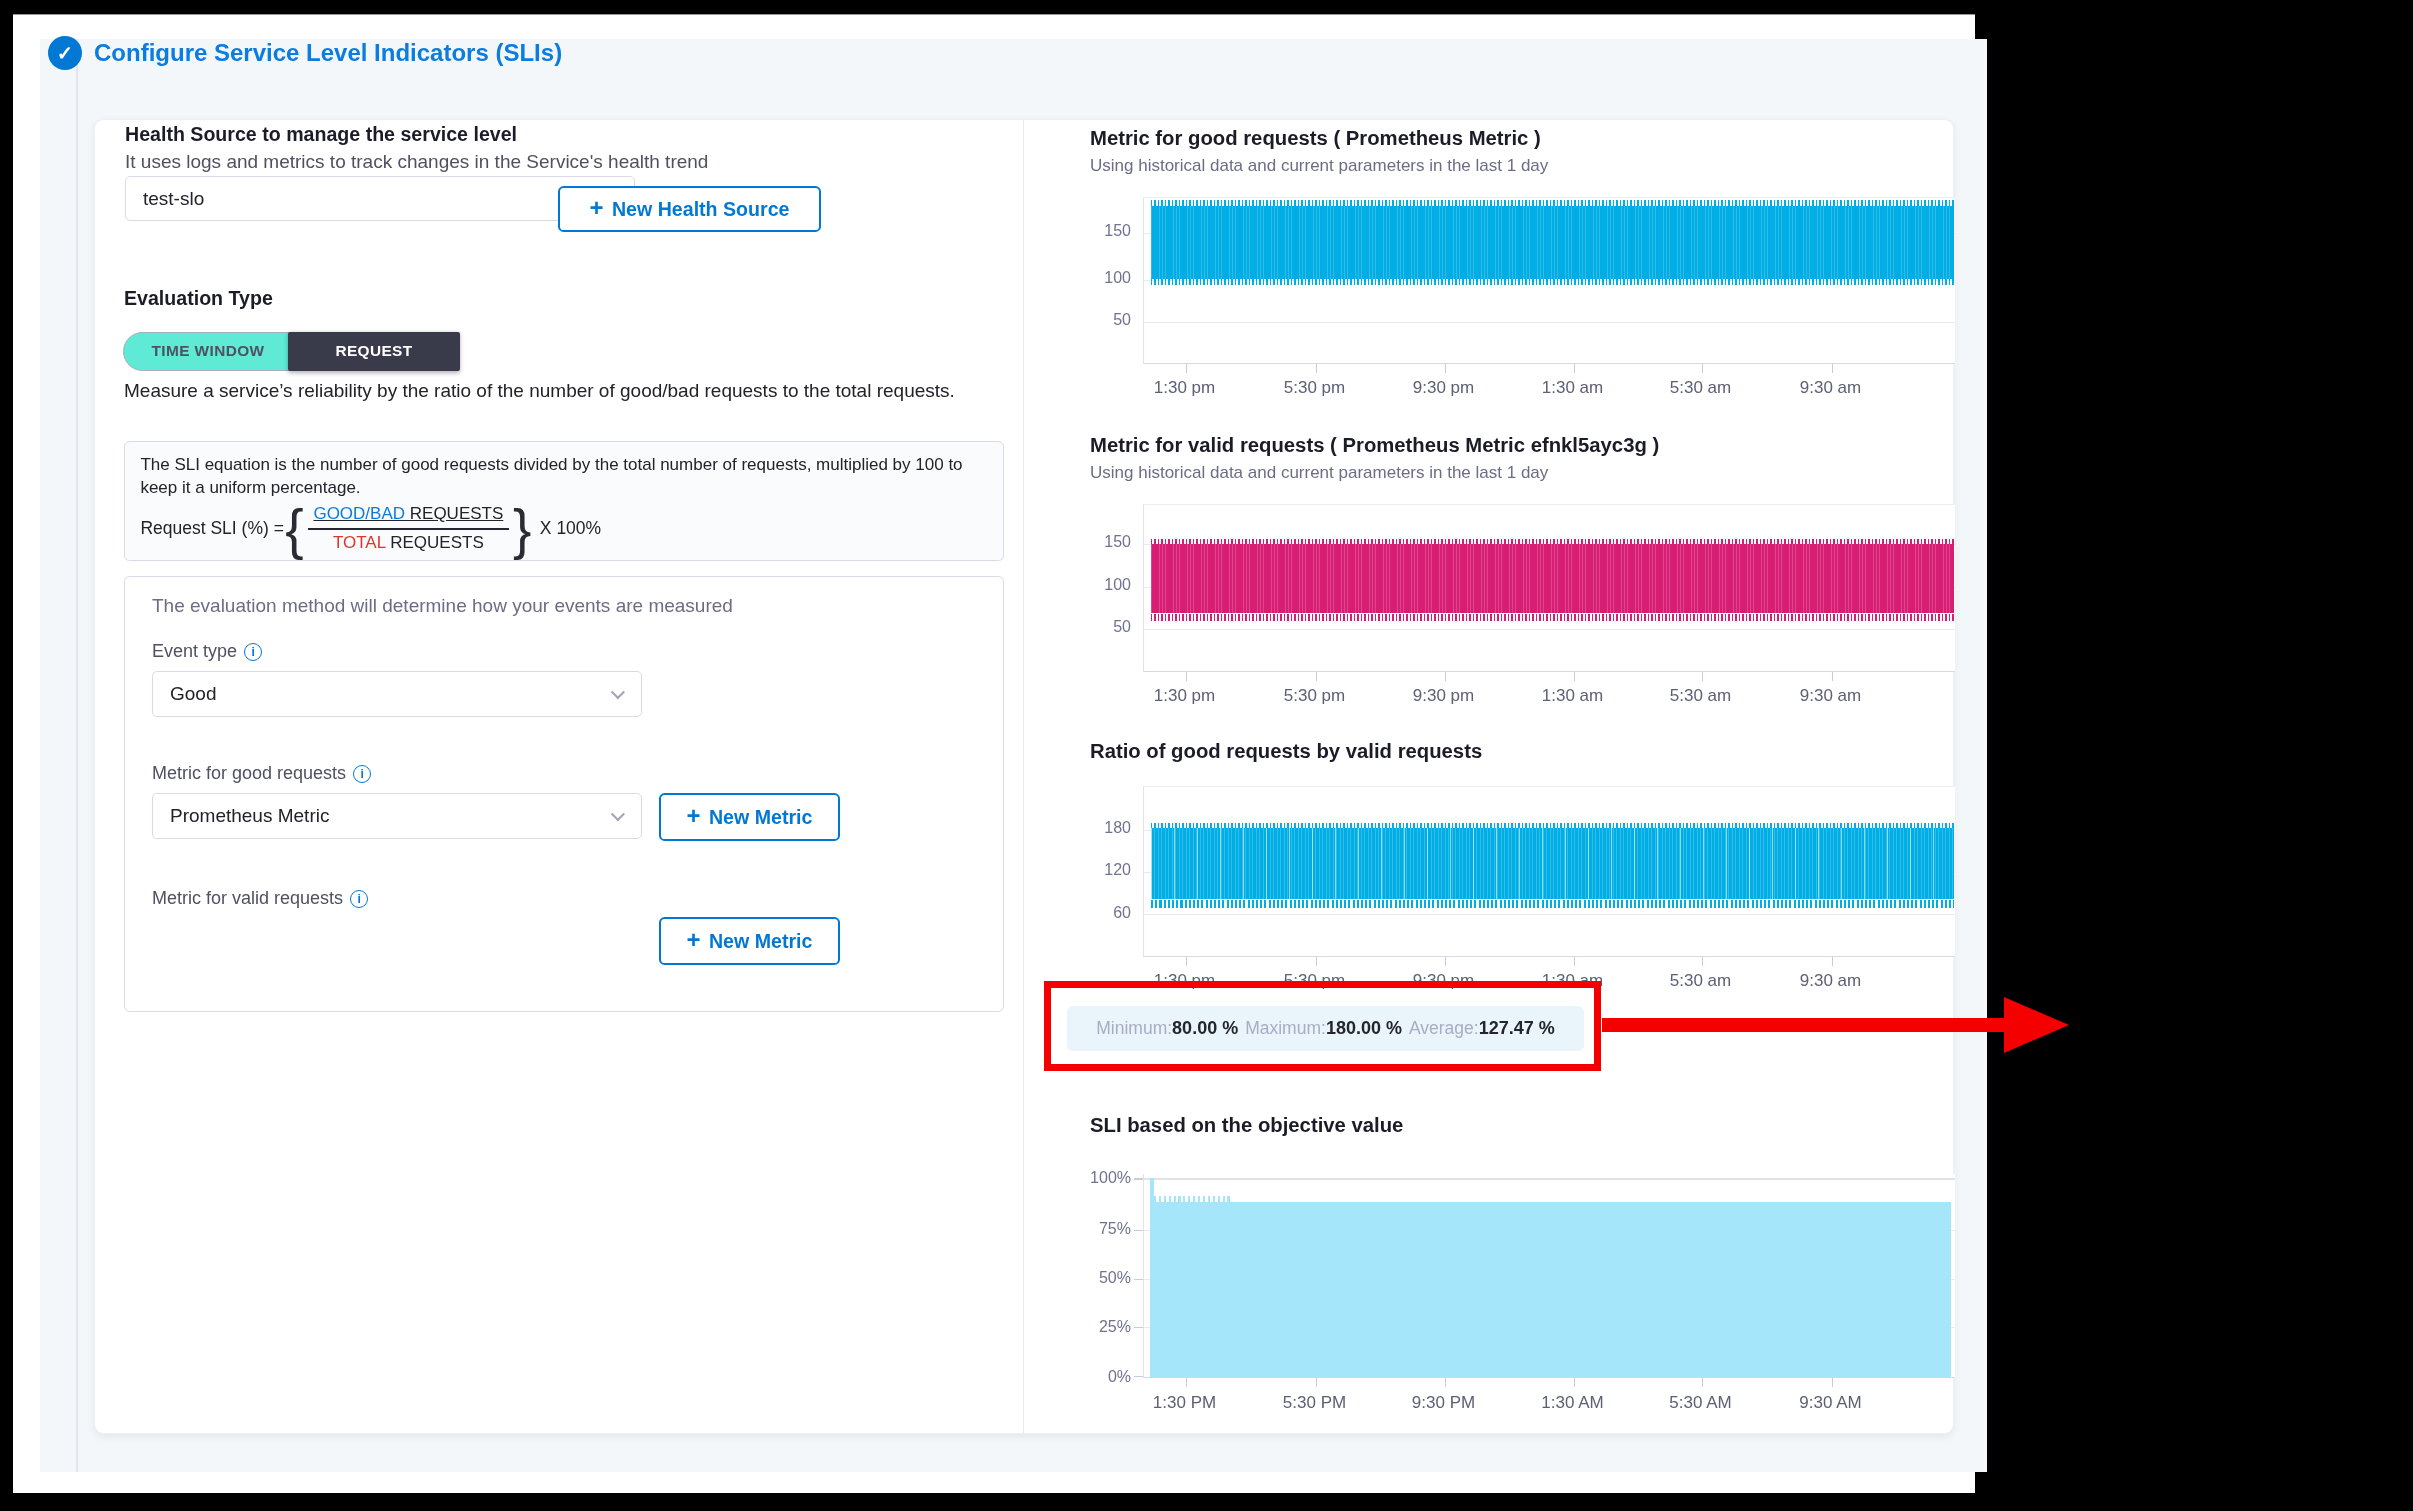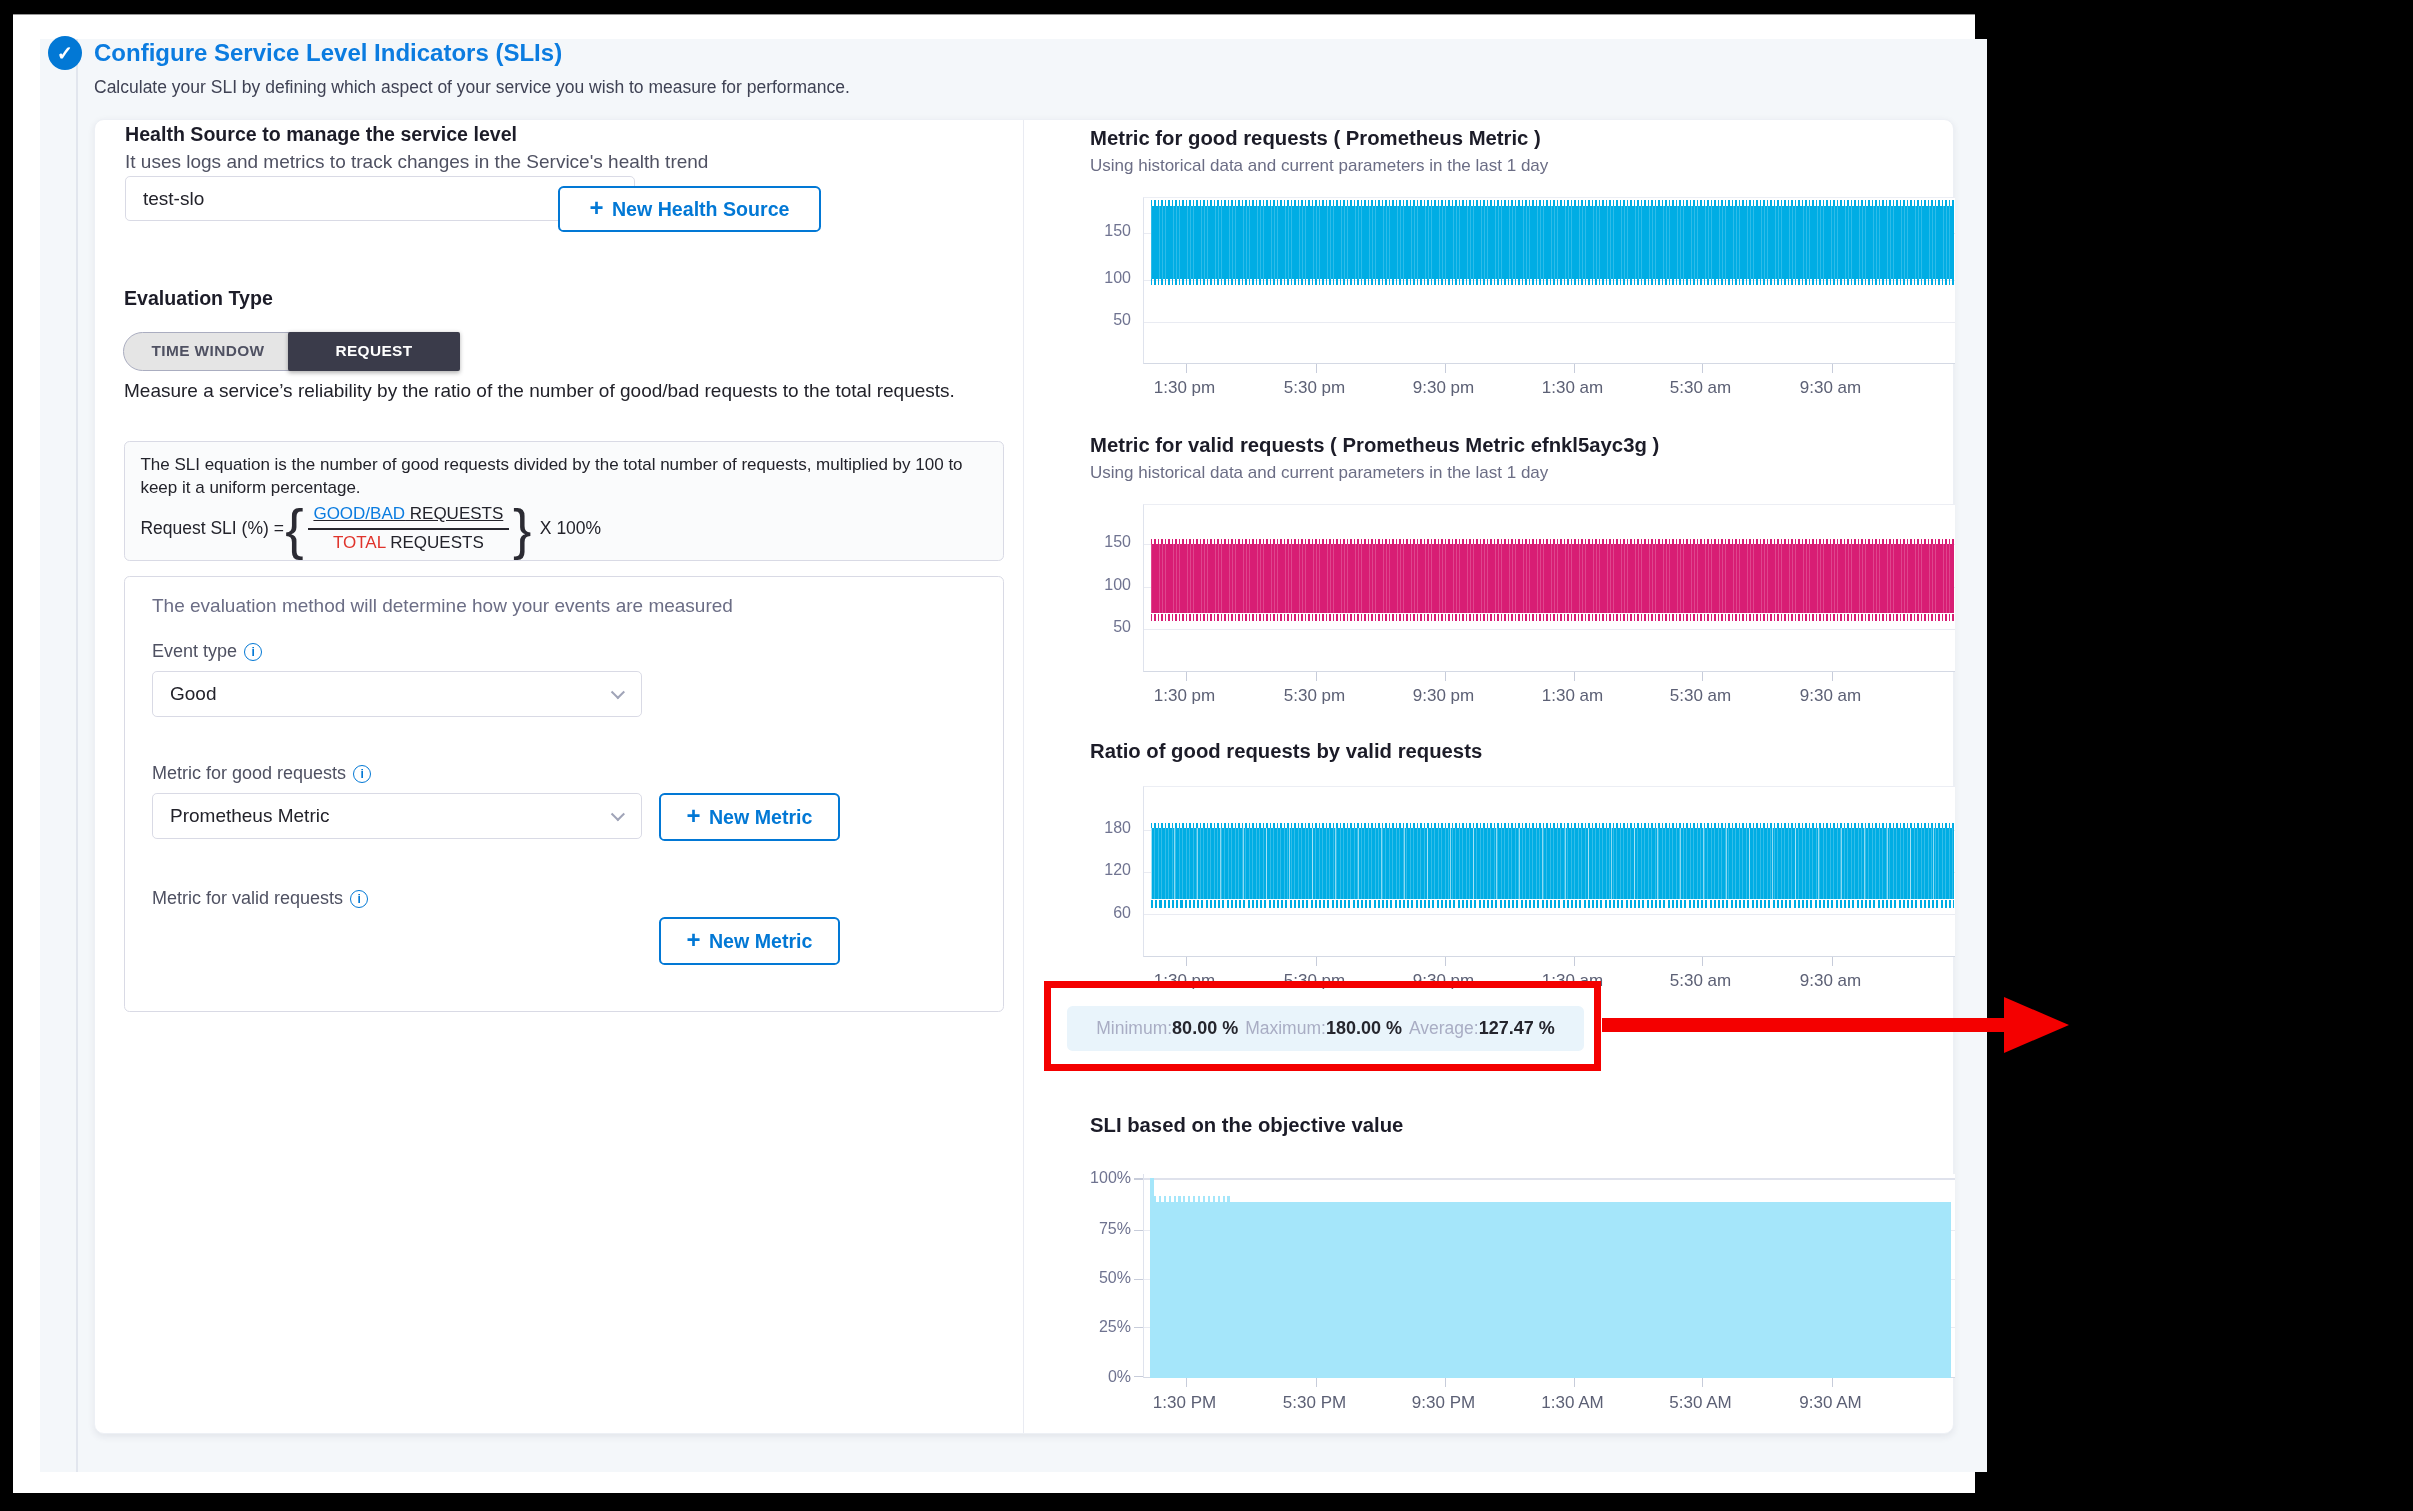--- a/index.html
+++ b/index.html
@@ -19,21 +19,21 @@
   .h-sec{position:absolute;font-size:19.6px;font-weight:bold;color:#1c1c28;}
   .t-desc{position:absolute;font-size:19px;color:#4f5162;}
   .sel{position:absolute;background:#fff;border:1.4px solid #d9dae5;border-radius:4.9px;display:flex;align-items:center;
     padding:0 17px;font-size:19px;color:#22222a;}
   .sel .chev{position:absolute;right:18px;top:50%;width:9.8px;height:9.8px;border-right:2.1px solid #a0a4b8;
     border-bottom:2.1px solid #a0a4b8;transform:translateY(-70%) rotate(45deg);}
   .btn-blue{position:absolute;background:#fff;border:2.1px solid #0278d5;border-radius:5.6px;display:flex;align-items:center;
     justify-content:center;gap:8.4px;color:#0278d5;font-size:19.6px;font-weight:bold;cursor:pointer;}
   .btn-blue .plus{font-size:24px;font-weight:bold;line-height:1;margin-top:-2.1px;}
 
-  #toggle{position:absolute;left:123px;top:332px;width:335px;height:39px;border:1.4px solid #aaadc0;border-radius:19.6px;background:#e5e5e5;}
+  #toggle{position:absolute;left:123px;top:332px;width:335px;height:39px;border:1.4px solid #aaadc0;border-radius:19.6px;background:#5eead4;}
   #toggle .opt-left{position:absolute;left:0;top:0;width:168px;height:36px;display:flex;align-items:center;justify-content:center;
     font-size:15.4px;font-weight:bold;letter-spacing:0.4px;color:#4f5162;}
   #toggle .opt-right{position:absolute;left:164px;top:-1.4px;width:172px;height:39px;background:#3a3b4a;border-radius:2px;
     display:flex;align-items:center;justify-content:center;font-size:15.4px;font-weight:bold;letter-spacing:0.4px;color:#fff;
     box-shadow:0 1.4px 4.2px rgba(0,0,0,.3);}
   .para{position:absolute;left:124px;top:378px;width:877px;font-size:19px;line-height:26px;color:#22222a;}
 
   #eq-box{position:absolute;left:124px;top:441px;width:880px;height:120px;background:#fafbfc;border:1.4px solid #d9dae5;border-radius:5.6px;}
   #eq-box .eq-text{position:absolute;left:15.4px;top:11.2px;width:850px;font-size:17px;line-height:23px;color:#23232b;}
   #eq-box .eq-row{position:absolute;left:15.4px;top:62px;display:flex;align-items:center;font-size:17.5px;color:#23232b;}
@@ -77,21 +77,20 @@
 <body>
 
 <div id="canvas">
   <div id="page">
     <div id="panel"></div>
     <div id="rail"></div>
   </div>
 
   <div class="check-badge">✓</div>
   <div class="hdr-title">Configure Service Level Indicators (SLIs)</div>
-  <div class="hdr-sub">Calculate your SLI by defining which aspect of your service you wish to measure for performance.</div>
 
   <div id="card"></div>
   <div id="col-divider"></div>
 
   <div class="h-sec" style="left:125px;top:123px;">Health Source to manage the service level</div>
   <div class="t-desc" style="left:125px;top:151px;">It uses logs and metrics to track changes in the Service's health trend</div>
 
   <div class="sel" style="left:125px;top:176px;width:510px;height:45px;">
     <span>test-slo</span>
     <span class="chev"></span>

